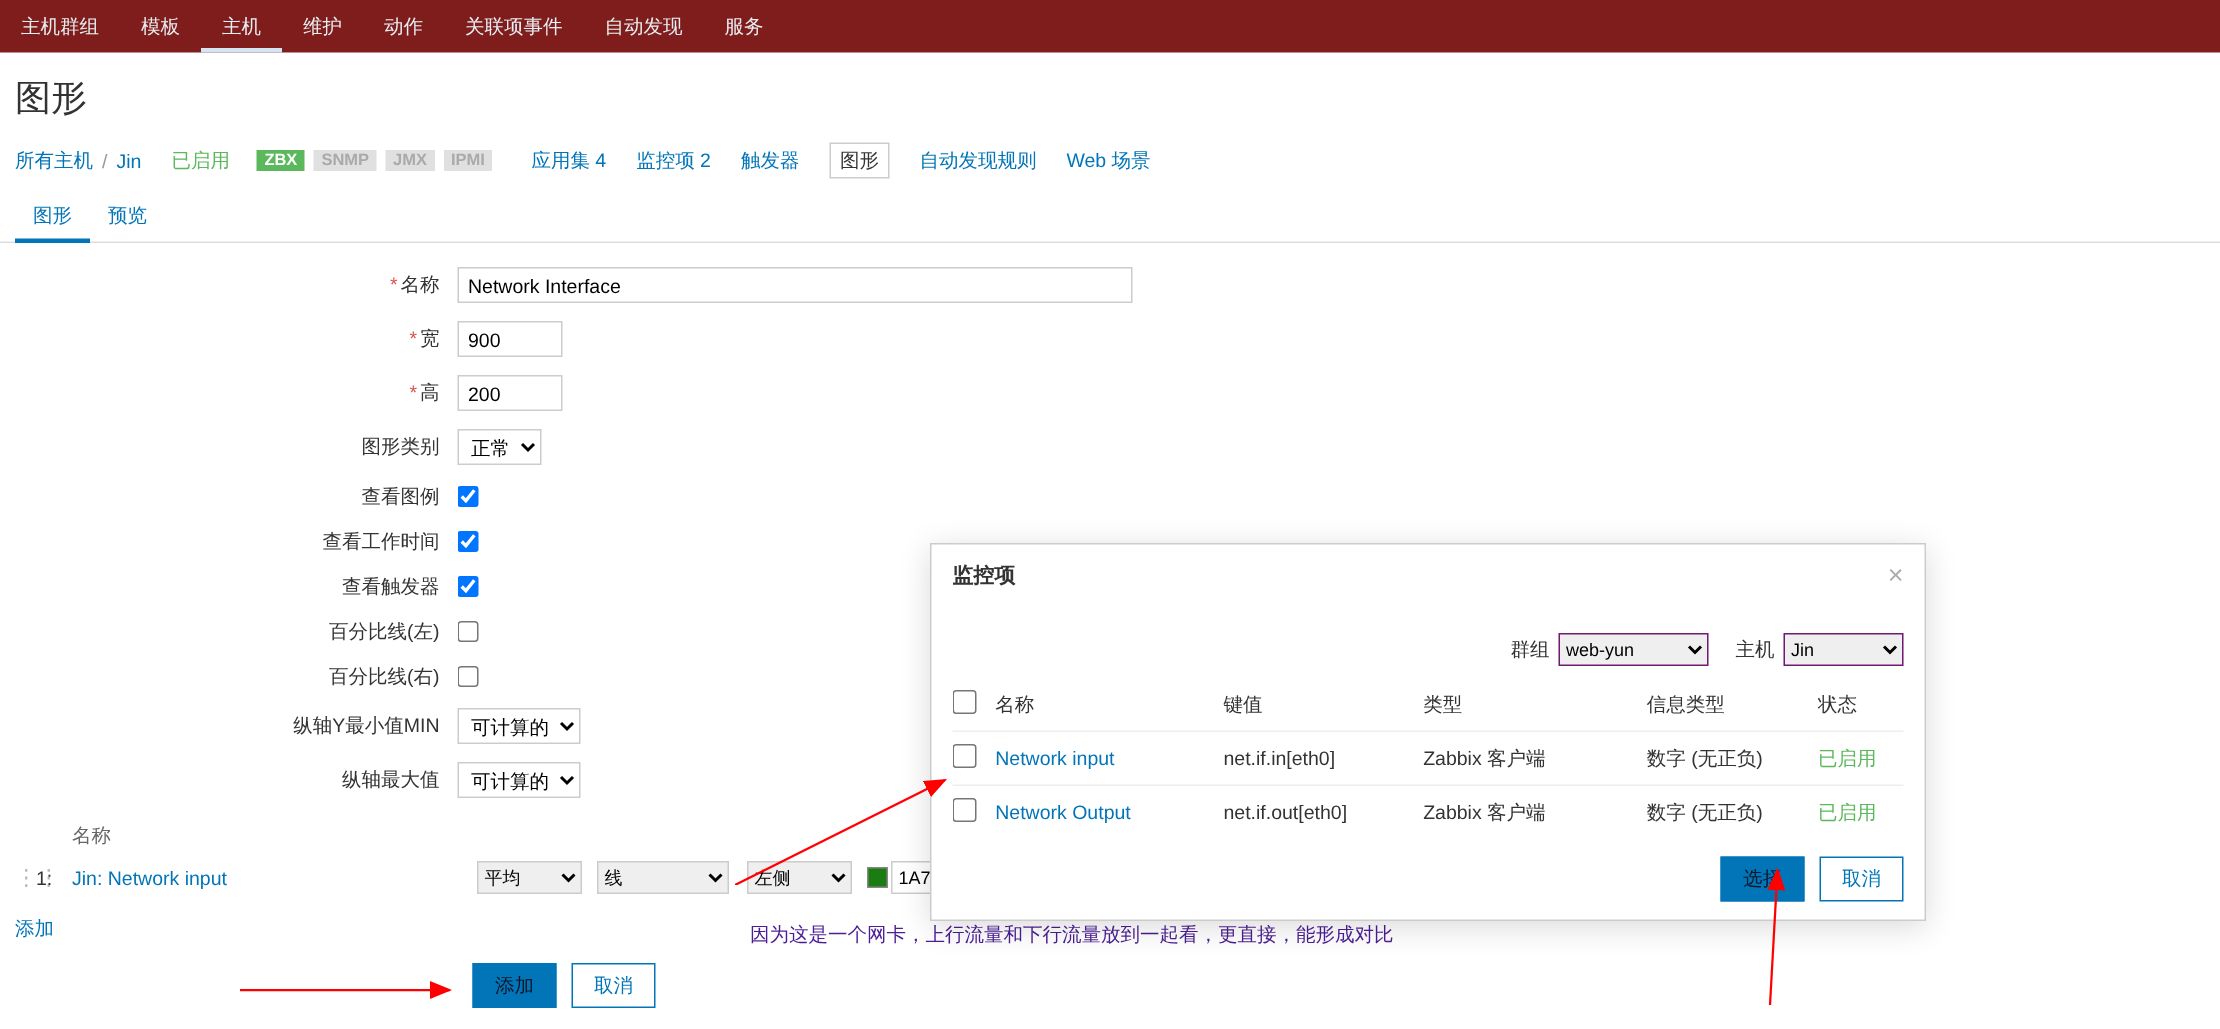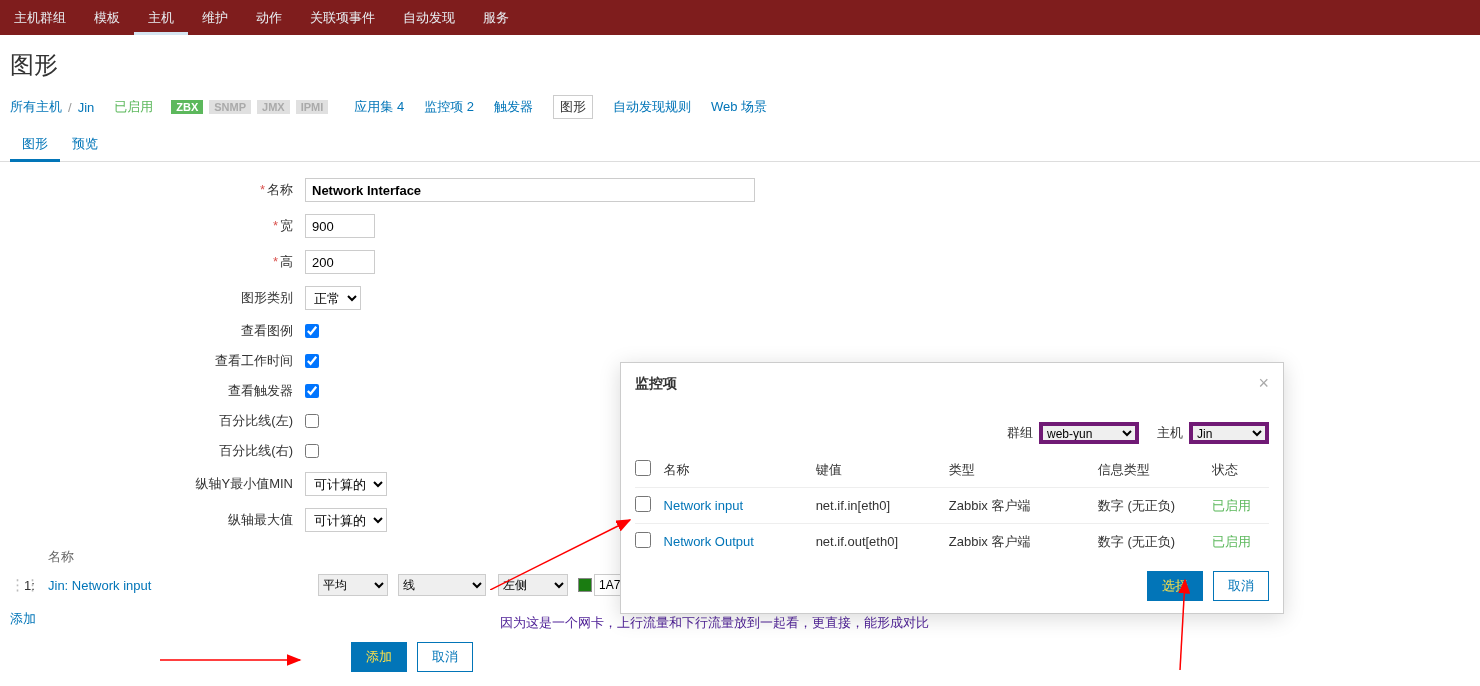--- a/index.html
+++ b/index.html
@@ -22,21 +22,21 @@
 .sub-tabs { display: flex; padding: 0 10px; border-bottom: 1px solid #ddd; }
 .sub-tab { padding: 6px 12px; color: #0275b8; cursor: pointer; font-size: 13px; }
 .sub-tab.active { border: 1px solid #ddd; border-bottom: 3px solid #0275b8; border-top: none; border-left: none; border-right: none; margin-bottom: -1px; }
 
 .form-area { padding: 16px 10px; }
 .form-row { display: flex; align-items: center; margin-bottom: 12px; }
 .form-label { width: 295px; text-align: right; padding-right: 12px; color: #333; }
 .form-label .req { color: #d9534f; margin-right: 2px; }
 .form-control { display: flex; align-items: center; }
 
-input[type="text"].wide { width: 450px; height: 24px; border: 1px solid #ccc; padding: 2px 6px; font-size: 13px; font-weight: bold; }
+input[type="text"].wide { width: 450px; height: 24px; border: 1px solid #ccc; padding: 2px 6px; font-size: 13px; }
 input[type="text"].num { width: 70px; height: 24px; border: 1px solid #ccc; padding: 2px 6px; font-size: 13px; }
 select.sel { height: 24px; border: 1px solid #ccc; padding: 1px 4px; font-size: 13px; background: #fff; }
 input[type="checkbox"].chk { width: 14px; height: 14px; }
 
 .item-table { margin-left: 0; }
 .item-table-head { display: flex; padding: 4px 0; color: #666; font-size: 13px; }
 .item-table-row { display: flex; align-items: center; padding: 4px 0; }
 .drag-handle { width: 14px; color: #bbb; font-size: 15px; cursor: move; }
 .item-idx { width: 24px; text-align: left; color: #333; }
 .item-name-col { width: 270px; color: #0275b8; }
@@ -45,30 +45,30 @@
 .item-sel-w { width: 100px; }
 .item-sel-w select { width: 88px; }
 .color-swatch { width: 14px; height: 14px; background: #1A7C11; display: inline-block; border: 1px solid #888; vertical-align: middle; }
 .color-input { width: 60px; height: 22px; border: 1px solid #ccc; font-size: 12px; padding: 0 4px; }
 .item-del { color: #0275b8; cursor: pointer; margin-left: 10px; }
 .item-add { color: #0275b8; cursor: pointer; }
 
 .annot { color: #4c1d95; font-size: 13px; }
 
 .btn { display: inline-block; padding: 5px 14px; font-size: 13px; border: 1px solid #0275b8; background: #fff; color: #0275b8; cursor: pointer; }
-.btn.primary { background: #0275b8; color: #fde047; border-color: #0275b8; margin-left: 36px; }
+.btn.primary { background: #0275b8; color: #0f172a; border-color: #0275b8; }
 
 .footer-btns { padding: 10px 0 30px 305px; display: flex; gap: 10px; }
 
 .modal { position: absolute; left: 620px; top: 362px; width: 664px; background: #fff; border: 1px solid #ccc; box-shadow: 0 4px 20px rgba(0,0,0,.15); }
 .modal-head { display: flex; justify-content: space-between; align-items: center; padding: 10px 14px 8px; }
 .modal-title { font-weight: bold; font-size: 14px; }
 .modal-close { color: #aaa; font-size: 18px; cursor: pointer; }
 .modal-filter { display: flex; justify-content: flex-end; align-items: center; gap: 6px; padding: 4px 14px 8px; margin-top: 16px; }
-.modal-filter select { height: 22px; border: 4px solid #701a75; font-size: 12px; min-width: 80px; }
+.modal-filter select { height: 22px; border: 1px solid #701a75; font-size: 12px; min-width: 80px; }
 .modal-filter .flbl { font-size: 13px; }
 
 .modal-table { width: 100%; padding: 0 14px; }
 .modal-thead, .modal-trow { display: flex; align-items: center; padding: 8px 0; }
 .modal-thead { color: #333; }
 .modal-trow { border-top: 1px solid #eee; }
 .mc-chk { width: 30px; }
 .mc-chk input { width: 16px; height: 16px; }
 .mc-name { width: 160px; }
 .mc-name a { color: #0275b8; text-decoration: none; }

